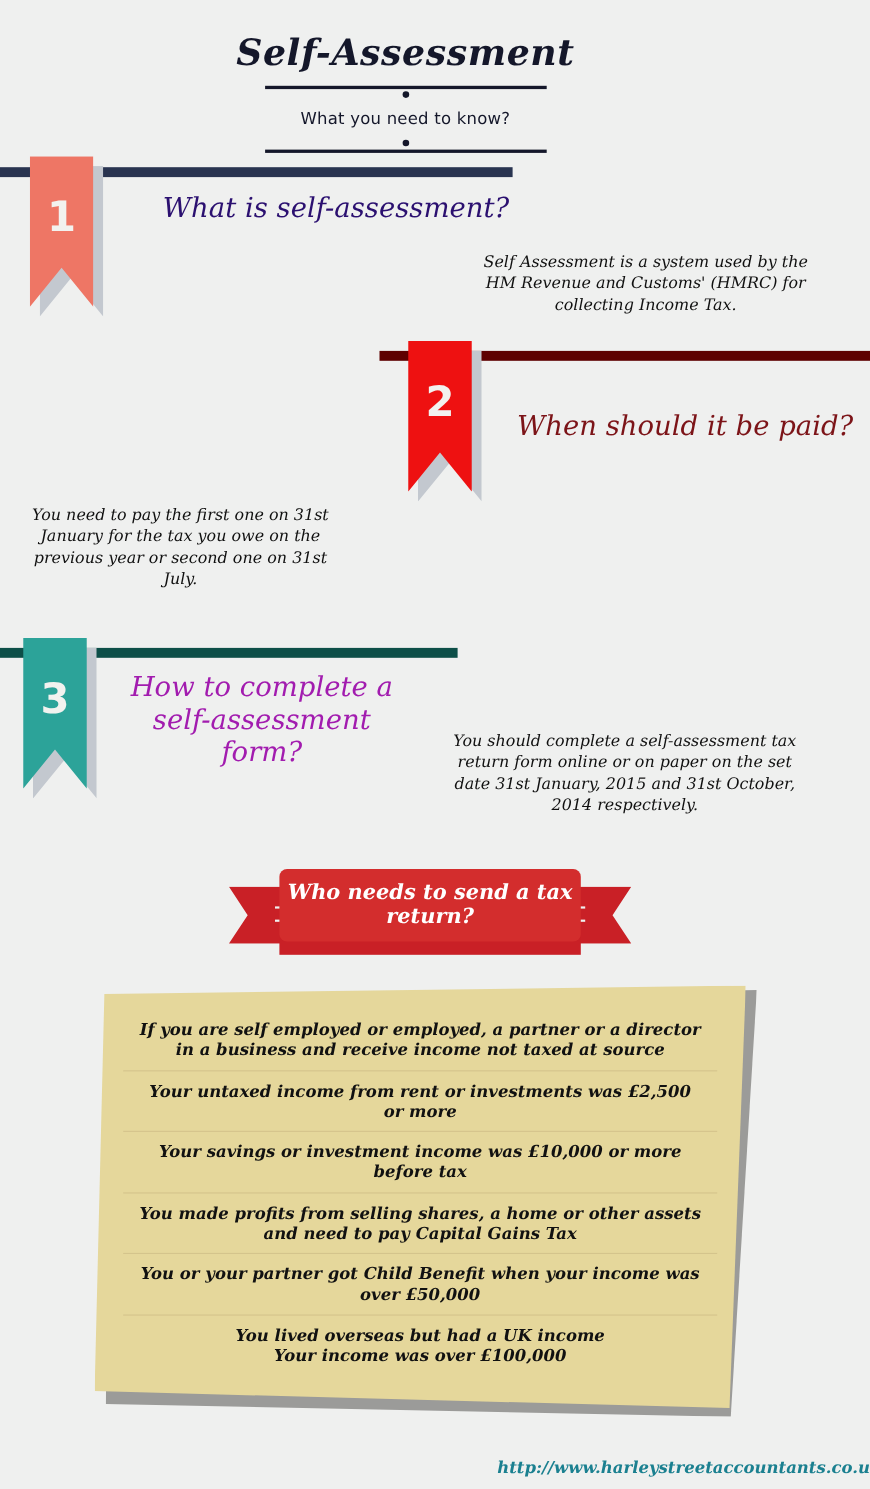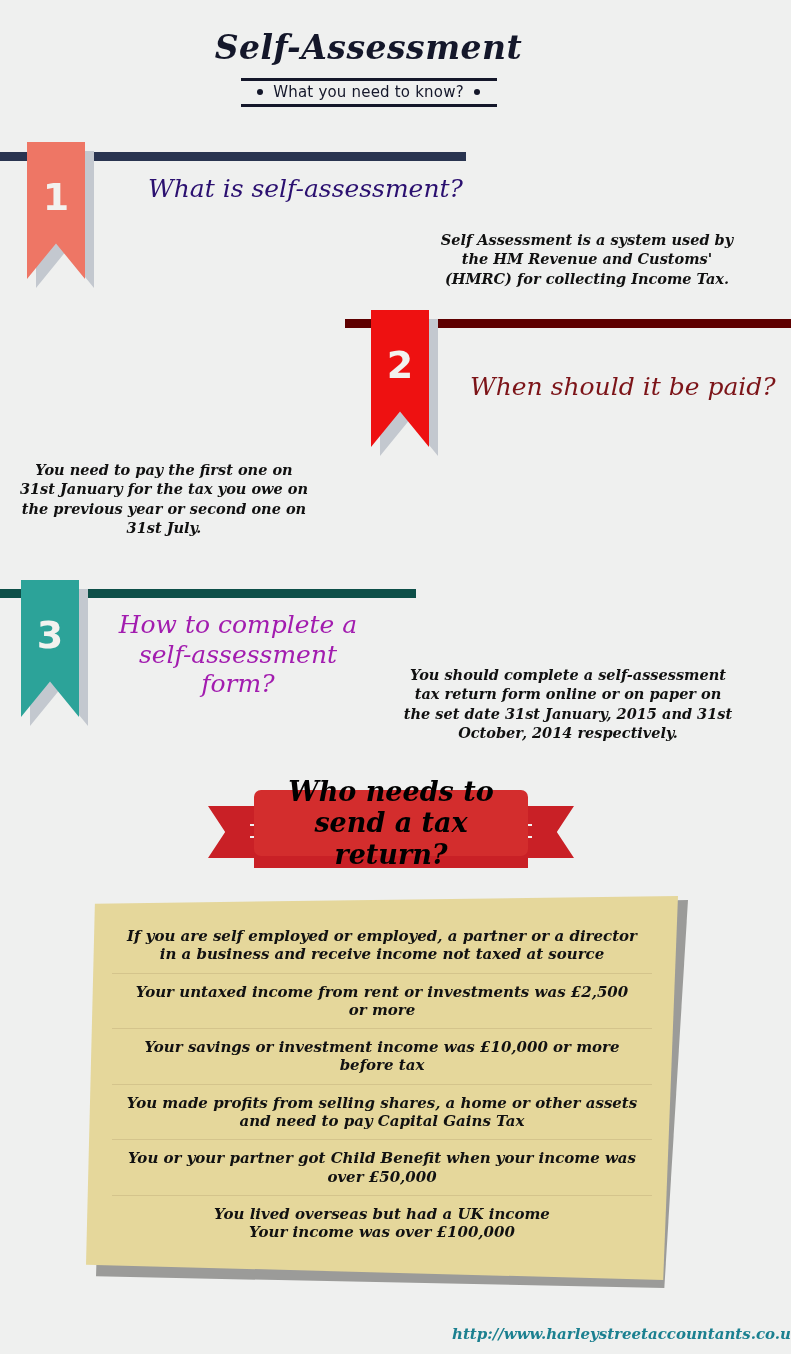--- a/index.html
+++ b/index.html
@@ -45,20 +45,21 @@
   }
   .subtitle-inner {
     display: flex;
     align-items: center;
     justify-content: center;
     gap: 10px;
     font-family: "DejaVu Sans", sans-serif;
     font-size: 15px;
     color: #14172a;
     letter-spacing: .2px;
+    flex-direction: column;
   }
   .dot {
     width: 6px; height: 6px; border-radius: 50%;
     background: #14172a; display: inline-block;
   }
 
   
   .rule { position: absolute; height: 9px; }
 
   
@@ -99,21 +100,21 @@
     font-weight: normal;
     font-style: italic;
     font-size: 25px;
     line-height: 1.18;
   }
 
   
   .body-text {
     position: absolute;
     font-family: "DejaVu Serif", serif;
-    font-weight: bold;
+    font-weight: normal;
     font-style: italic;
     font-size: 14.5px;
     line-height: 1.33;
     color: #101010;
     text-align: center;
   }
 
   
   .banner-wrap {
     position: absolute;
@@ -158,22 +159,22 @@
     background: #d32d2d;
     border-radius: 7px;
     display: flex;
     align-items: center;
     justify-content: center;
   }
   .banner-text {
     font-family: "DejaVu Serif", serif;
     font-weight: bold;
     font-style: italic;
-    font-size: 27px;
-    color: #000000;
+    font-size: 19px;
+    color: #ffffff;
     text-align: center;
     line-height: 1.15;
   }
 
   
   .panel-shadow {
     position: absolute;
     left: 96px; top: 900px;
     width: 592px; height: 388px;
     background: #9b9b99;

